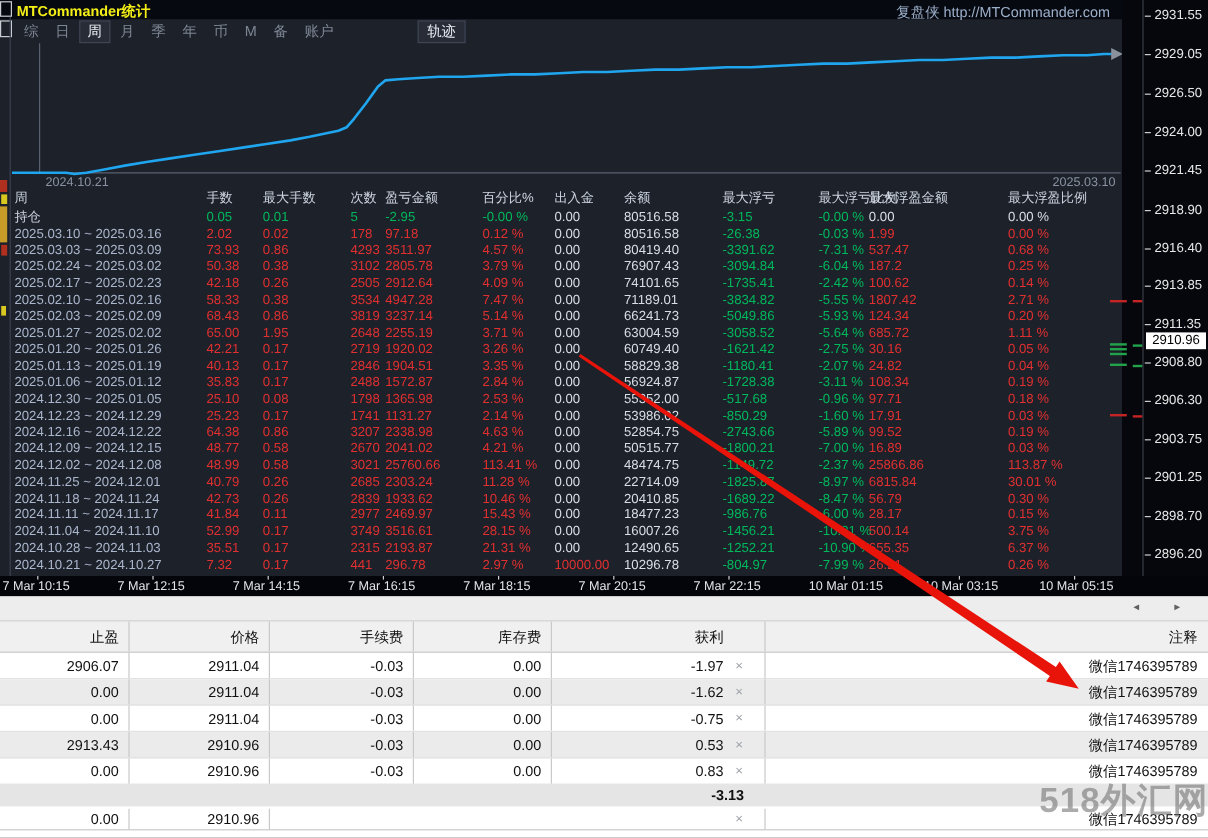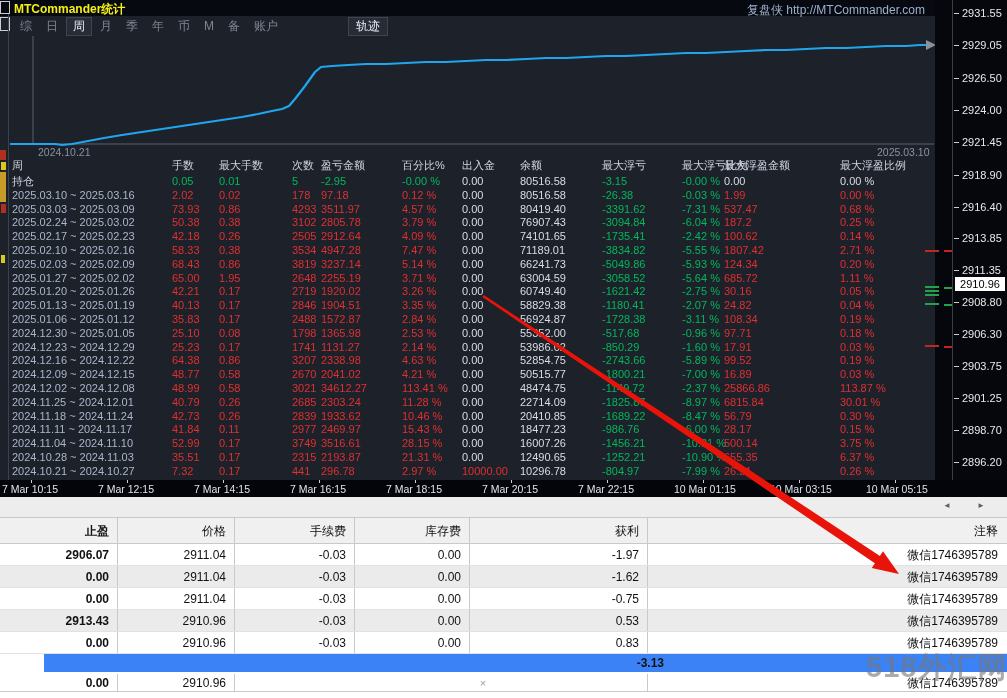--- a/index.html
+++ b/index.html
@@ -53,24 +53,24 @@
   
   .orders { position:absolute; left:0; top:497px; width:1007px; height:201px; background:#ffffff; color:#111; }
   .o-strip { position:absolute; left:0; top:0; width:1007px; height:21px; background:#ededed; border-bottom:1px solid #c9c9c9; }
   .scroll-arrows { position:absolute; right:10px; top:4px; font-size:8px; color:#606060; letter-spacing:12px; }
   .o-table { position:absolute; left:0; top:21px; width:1007px; }
   .o-row { display:flex; height:22px; line-height:22px; font-size:12px; border-bottom:1px solid #e2e2e2; }
   .o-row.hdr { height:26px; line-height:26px; background:#f0f0f0; border-bottom:1px solid #c9c9c9; }
   .o-row.alt { background:#ebebeb; }
   .o-cell { border-right:1px solid #c9c9c9; text-align:right; padding-right:8px; overflow:hidden; }
   .o-cell.noline { border-right:1px solid transparent;text-align:right; }
-  .oc0{width:118px;font-weight:bold;} .oc1{width:117px;} .oc2{width:120px;} .oc3{width:115px;}
-  .oc4{width:178px; display:flex;flex-direction:column;} .oc4 .val{flex:1; text-align:right;} .oc4 .x{width:26px; text-align:center; color:#9aa0a6; font-size:11px;}
+  .oc0{width:108px;} .oc1{width:117px;} .oc2{width:120px;} .oc3{width:115px;}
+  .oc4{width:178px; display:flex;} .oc4 .val{flex:1; text-align:right;} .oc4 .x{width:26px; text-align:center; color:#9aa0a6; font-size:11px;}
   .oc5{flex:1;}
-  .o-sum { position:relative; height:18px; line-height:18px; background:#3b82f6; margin-bottom:2px;margin-left:44px; }
+  .o-sum { position:relative; height:18px; line-height:18px; background:#e5e5e5; margin-bottom:2px; }
   .o-sum span { position:absolute; left:470px; width:150px; text-align:right; font-weight:bold; font-size:12px; }
   .o-row.last { height:18px; line-height:18px; border-bottom:1px solid #c9c9c9; }
 
   
   .overlay-svg { position:absolute; left:0; top:0; pointer-events:none; }
   .watermark { position:absolute; left:866px; top:648px; font-size:29px; font-weight:bold;
                color:rgba(120,120,120,0.62); letter-spacing:1px; white-space:nowrap; }
   .frag { position:absolute; }
   .panel-left-border { position:absolute; left:8px; top:14px; width:1px; height:466px; background:#3a4150; }
 </style>
@@ -334,21 +334,21 @@
           <span class="s-c8 t-green">-1800.21</span>
           <span class="s-c9 t-green">-7.00 %</span>
           <span class="s-c10 t-red">16.89</span>
           <span class="s-c11 t-red">0.03 %</span>
         </div>
         <div class="s-row" style="top: 381px;">
           <span class="s-c0 t-date">2024.12.02 ~ 2024.12.08</span>
           <span class="s-c1 t-red">48.99</span>
           <span class="s-c2 t-red">0.58</span>
           <span class="s-c3 t-red">3021</span>
-          <span class="s-c4 t-red">34612.27</span>
+          <span class="s-c4 t-red">25760.66</span>
           <span class="s-c5 t-red">113.41 %</span>
           <span class="s-c6 t-white">0.00</span>
           <span class="s-c7 t-white">48474.75</span>
           <span class="s-c8 t-green">-1149.72</span>
           <span class="s-c9 t-green">-2.37 %</span>
           <span class="s-c10 t-red">25866.86</span>
           <span class="s-c11 t-red">113.87 %</span>
         </div>
         <div class="s-row" style="top: 394.8px;">
           <span class="s-c0 t-date">2024.11.25 ~ 2024.12.01</span>

